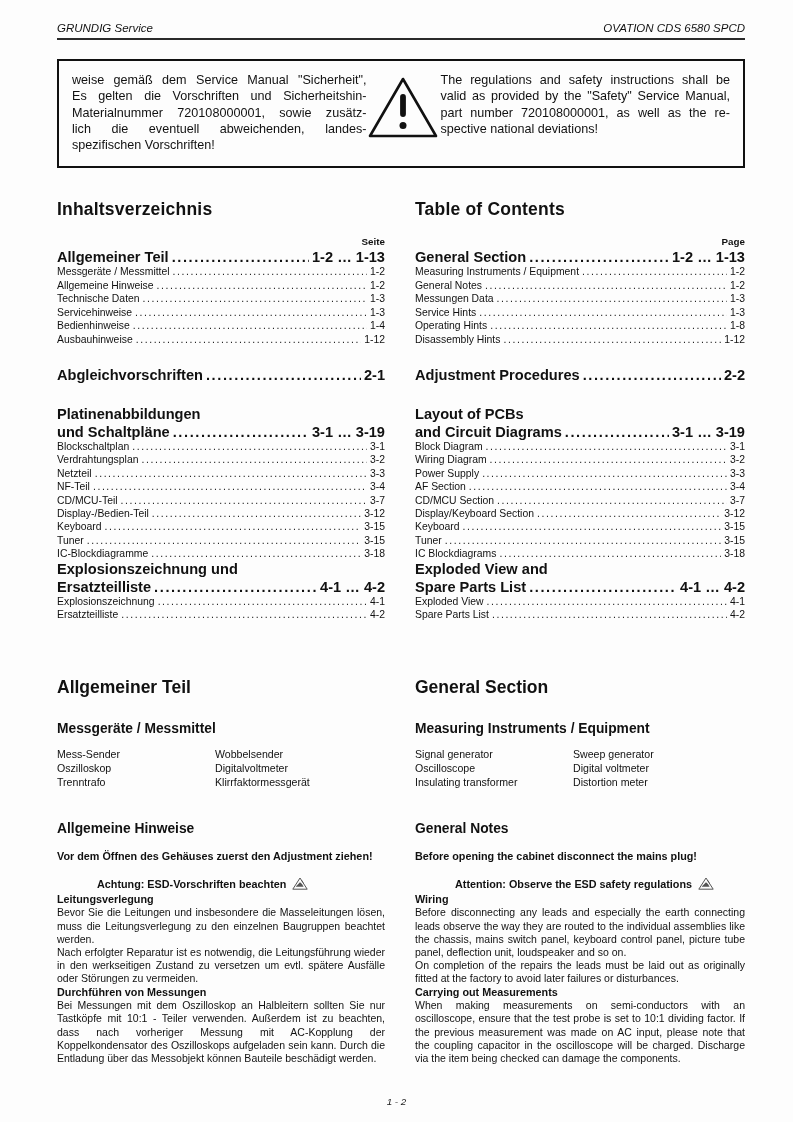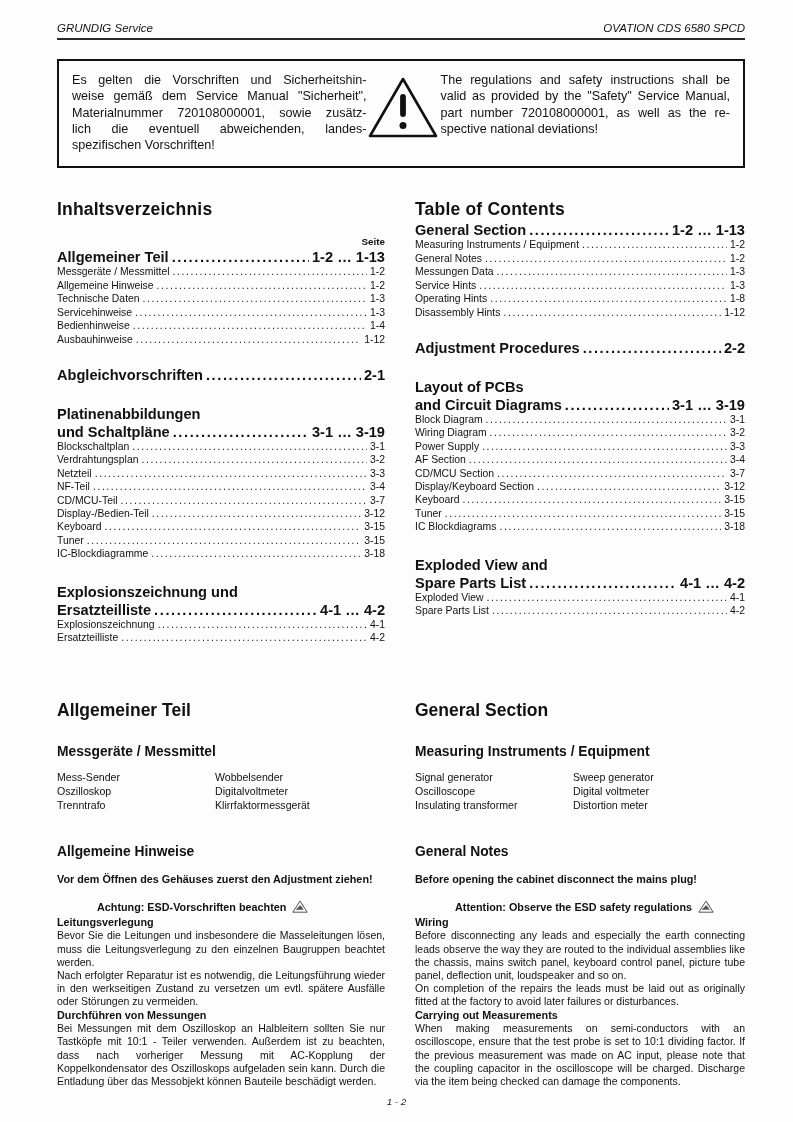--- a/index.html
+++ b/index.html
@@ -35,21 +35,21 @@
   .toc-hpre { font-weight:bold; font-size:14.6px; }
   .toc-hlabel, .toc-hpages { white-space:nowrap; }
   .toc-row { display:flex; align-items:baseline; font-size:10.4px; line-height:13.4px; }
   .toc-label, .toc-page { white-space:nowrap; }
   .leader { flex:1; overflow:hidden; white-space:nowrap; margin:0 3px; letter-spacing:1.6px; }
   .leader::after { content:"..................................................................................................................................."; }
 
   .toc-group { margin-top:0; }
   .g1 { margin-top:21px; }
   .g2 { margin-top:23px; }
-  .g3 { margin-top:23px; }
+  .g3 { }
 
   
   .body-cols { margin-top:56px; }
   .big-title { font-size:17.5px; font-weight:bold; }
   .sub-title { font-size:13.8px; font-weight:bold; margin-top:23px; }
   .instr { display:flex; margin-top:12px; font-size:10.6px; line-height:13.8px; }
   .instr-col-first { width:158px; }
   .notes-title { margin-top:31px; }
   .bold-line { font-weight:bold; font-size:10.8px; margin-top:14px; line-height:13px; }
   .esd-row { display:flex; align-items:center; gap:6px;margin-left:40px; }
@@ -67,22 +67,22 @@
 
   <div class="hdr">
     <span>GRUNDIG Service</span>
     <span>OVATION CDS 6580 SPCD</span>
   </div>
   <div class="hdr-rule"></div>
 
   <div class="safety-box">
     <div class="safety-col safety-de">
 
-    <div class="jline">Es gelten die Vorschriften und Sicherheitshin-</div>
-        <div class="jline">weise gemäß dem Service Manual "Sicherheit",</div>
+    <div class="jline">weise gemäß dem Service Manual "Sicherheit",</div>
+        <div class="jline">Es gelten die Vorschriften und Sicherheitshin-</div>
         <div class="jline">Materialnummer 720108000001, sowie zusätz-</div>
         <div class="jline">lich die eventuell abweichenden, landes-</div>
         <div class="jline">spezifischen Vorschriften!</div>
       </div>
     <div class="safety-icon">
       <svg width="74" height="66" viewBox="0 0 74 66" aria-hidden="true">
         <path d="M37 4 L70 61 L4 61 Z" fill="none" stroke="#111" stroke-width="2.6" stroke-linejoin="round"></path>
         <rect x="34.1" y="19" width="5.8" height="23" rx="2.9" fill="#111"></rect>
         <circle cx="37" cy="50.5" r="3.5" fill="#111"></circle>
       </svg>
@@ -240,20 +240,21 @@
               <span class="toc-label">Ersatzteilliste</span>
               <span class="leader"></span>
               <span class="toc-page">4-2</span>
             </div>
           </div>
       </div>
     </div>
 
     <div class="col">
       <div class="toc-title">Table of Contents</div>
+      <div class="toc-pagelabel">Page</div>
 
       <div class="toc-group g0">
         <div class="toc-hrow">
           <span class="toc-hlabel">General Section</span>
           <span class="leader"></span>
           <span class="toc-hpages">1-2 … 1-13</span>
         </div>
         <div class="toc-entries">
 
             <div class="toc-row">

